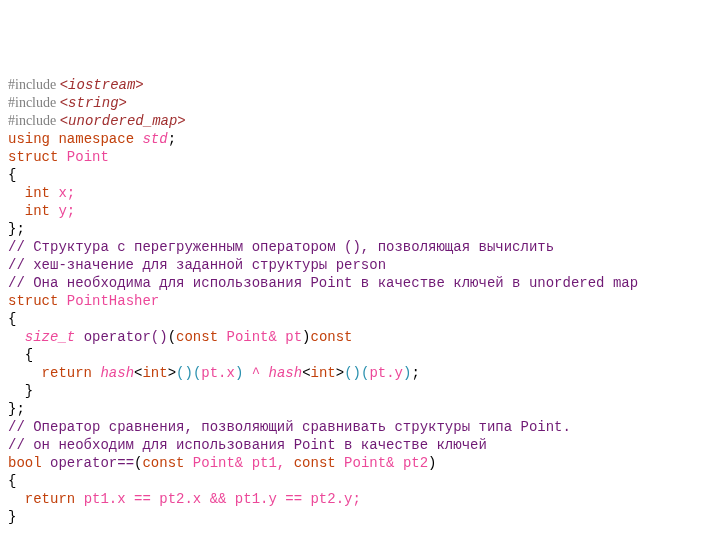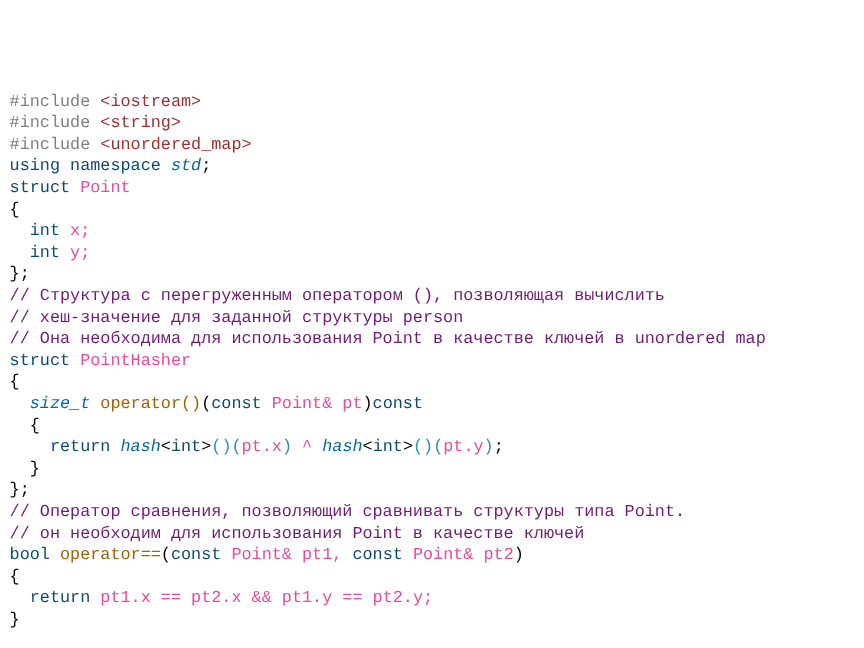--- a/index.html
+++ b/index.html
@@ -5,28 +5,28 @@
   body {
     margin: 0;
     padding: 4px 8px;
     background: #ffffff;
     font-family: Consolas, "Courier New", monospace;
     font-size: 14px;
     line-height: 18px;
     white-space: pre;
   }
   .line { display: block; }
-  .tok-preproc { color: #808080; }
-  .tok-keyword { color: #0c4a6e; }
-  .tok-type    { color: #0369a1; font-style: italic; }
-  .tok-string  { color: #a03030; }
+  .tok-preproc { color: #808080; font-family: Liberation Serif, serif; }
+  .tok-keyword { color: #c2410c; }
+  .tok-type    { color: #ec4899; font-style: italic; }
+  .tok-string  { color: #a03030; font-style: italic; }
   .tok-comment { color: #701a75; }
   .tok-punct   { color: #000000; }
   .tok-ident   { color: #ec4899; }
-  .tok-func    { color: #a16207; }
+  .tok-func    { color: #701a75; }
   .tok-paren   { color: #2b91af; }
 </style>
 </head>
 <body>
 
 
 
 <div id="code-container"><span class="line"><span class="tok-preproc">#include </span><span class="tok-string">&lt;iostream&gt;</span></span><span class="line"><span class="tok-preproc">#include </span><span class="tok-string">&lt;string&gt;</span></span><span class="line"><span class="tok-preproc">#include </span><span class="tok-string">&lt;unordered_map&gt;</span></span><span class="line"><span class="tok-keyword">using</span><span class="tok-ident"> </span><span class="tok-keyword">namespace</span><span class="tok-ident"> </span><span class="tok-type">std</span><span class="tok-punct">;</span></span><span class="line"><span class="tok-ident"></span></span><span class="line"><span class="tok-keyword">struct</span><span class="tok-ident"> Point</span></span><span class="line"><span class="tok-punct">{</span></span><span class="line"><span class="tok-ident">  </span><span class="tok-keyword">int</span><span class="tok-ident"> x;</span></span><span class="line"><span class="tok-ident">  </span><span class="tok-keyword">int</span><span class="tok-ident"> y;</span></span><span class="line"><span class="tok-punct">};</span></span><span class="line"><span class="tok-ident"></span></span><span class="line"><span class="tok-comment">// Структура с перегруженным оператором (), позволяющая вычислить</span></span><span class="line"><span class="tok-comment">// хеш-значение для заданной структуры person</span></span><span class="line"><span class="tok-comment">// Она необходима для использования Point в качестве ключей в unordered map</span></span><span class="line"><span class="tok-keyword">struct</span><span class="tok-ident"> PointHasher</span></span><span class="line"><span class="tok-punct">{</span></span><span class="line"><span class="tok-ident">  </span><span class="tok-type">size_t</span><span class="tok-ident"> </span><span class="tok-func">operator()</span><span class="tok-punct">(</span><span class="tok-keyword">const</span><span class="tok-ident"> Point&amp; pt</span><span class="tok-punct">)</span><span class="tok-keyword">const</span></span><span class="line"><span class="tok-ident">  </span><span class="tok-punct">{</span></span><span class="line"><span class="tok-ident">    </span><span class="tok-keyword">return</span><span class="tok-ident"> </span><span class="tok-type">hash</span><span class="tok-punct">&lt;</span><span class="tok-keyword">int</span><span class="tok-punct">&gt;</span><span class="tok-paren">()(</span><span class="tok-ident">pt.x</span><span class="tok-paren">)</span><span class="tok-ident"> ^ </span><span class="tok-type">hash</span><span class="tok-punct">&lt;</span><span class="tok-keyword">int</span><span class="tok-punct">&gt;</span><span class="tok-paren">()(</span><span class="tok-ident">pt.y</span><span class="tok-paren">)</span><span class="tok-punct">;</span></span><span class="line"><span class="tok-ident">  </span><span class="tok-punct">}</span></span><span class="line"><span class="tok-punct">};</span></span><span class="line"><span class="tok-ident"></span></span><span class="line"><span class="tok-comment">// Оператор сравнения, позволяющий сравнивать структуры типа Point.</span></span><span class="line"><span class="tok-comment">// он необходим для использования Point в качестве ключей</span></span><span class="line"><span class="tok-keyword">bool</span><span class="tok-ident"> </span><span class="tok-func">operator==</span><span class="tok-punct">(</span><span class="tok-keyword">const</span><span class="tok-ident"> Point&amp; pt1, </span><span class="tok-keyword">const</span><span class="tok-ident"> Point&amp; pt2</span><span class="tok-punct">)</span></span><span class="line"><span class="tok-punct">{</span></span><span class="line"><span class="tok-ident">  </span><span class="tok-keyword">return</span><span class="tok-ident"> pt1.x == pt2.x &amp;&amp; pt1.y == pt2.y;</span></span><span class="line"><span class="tok-punct">}</span></span></div>
 
 

